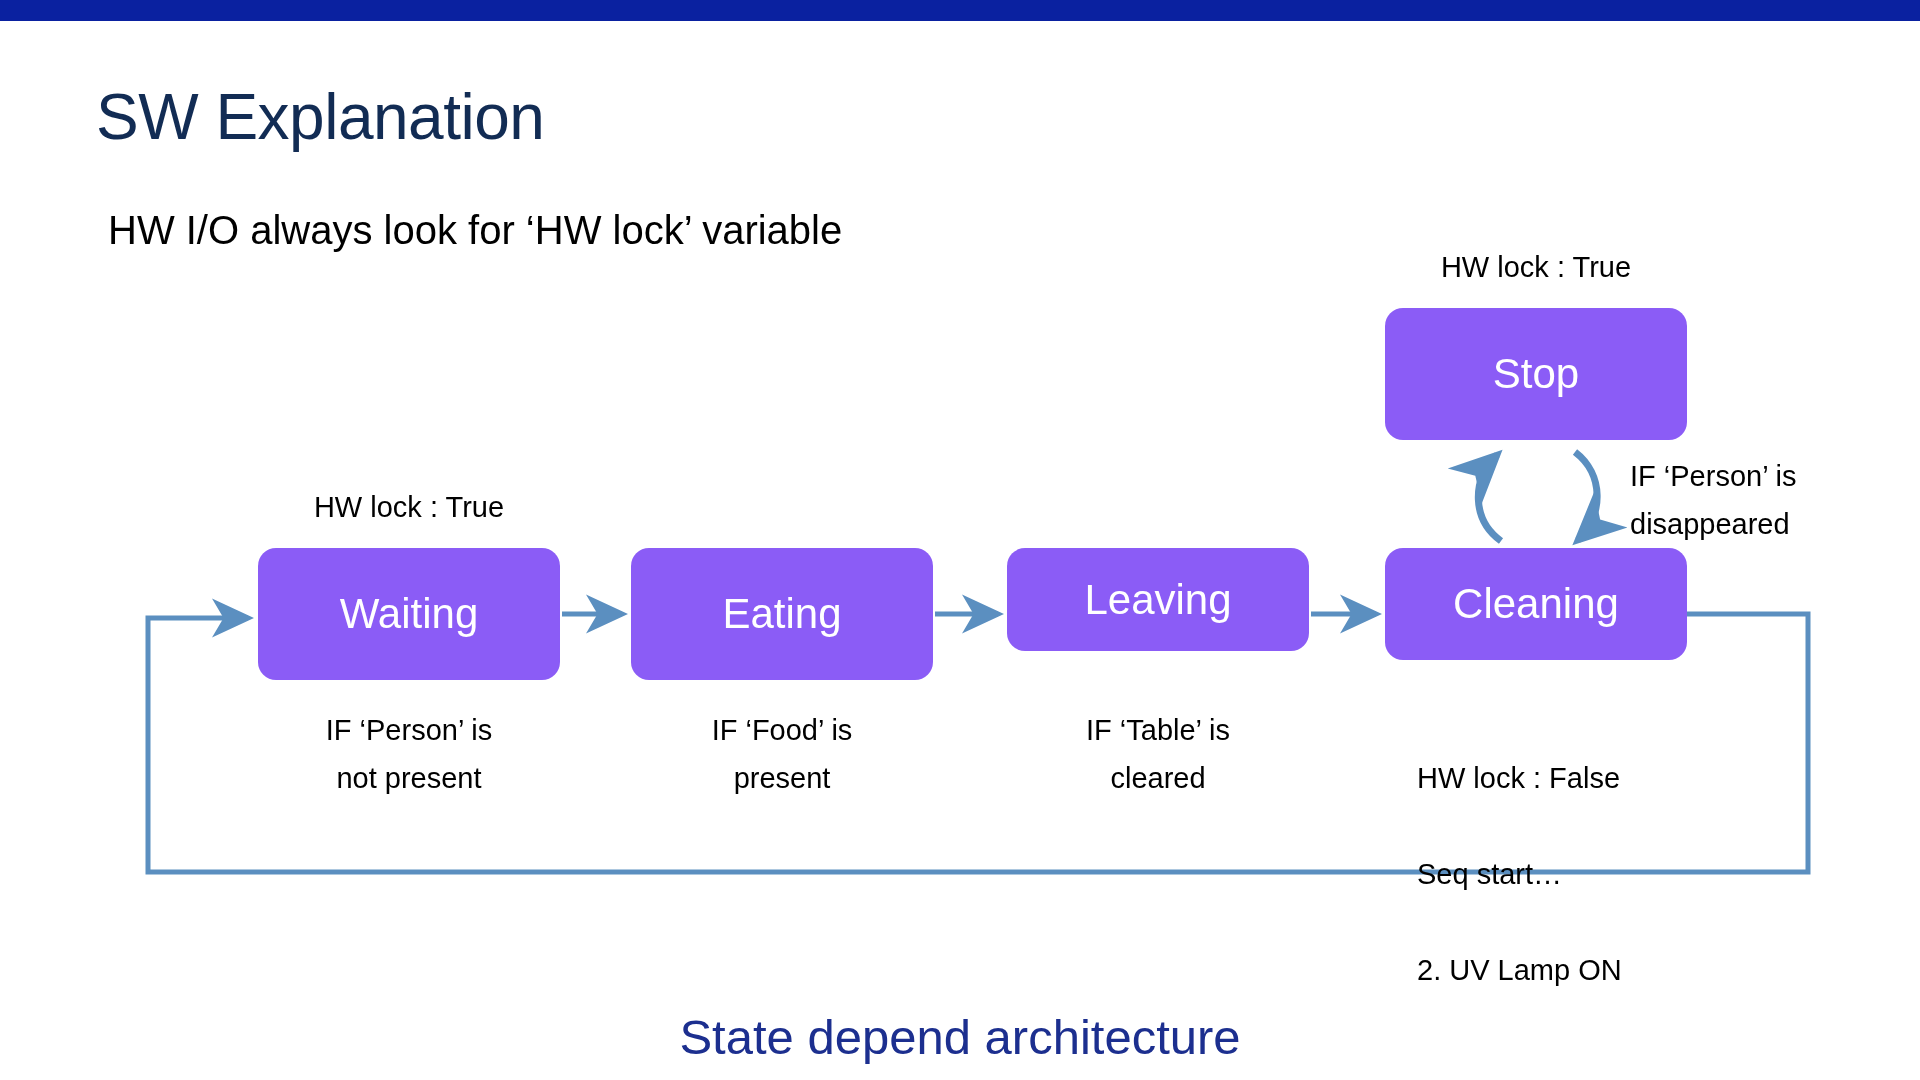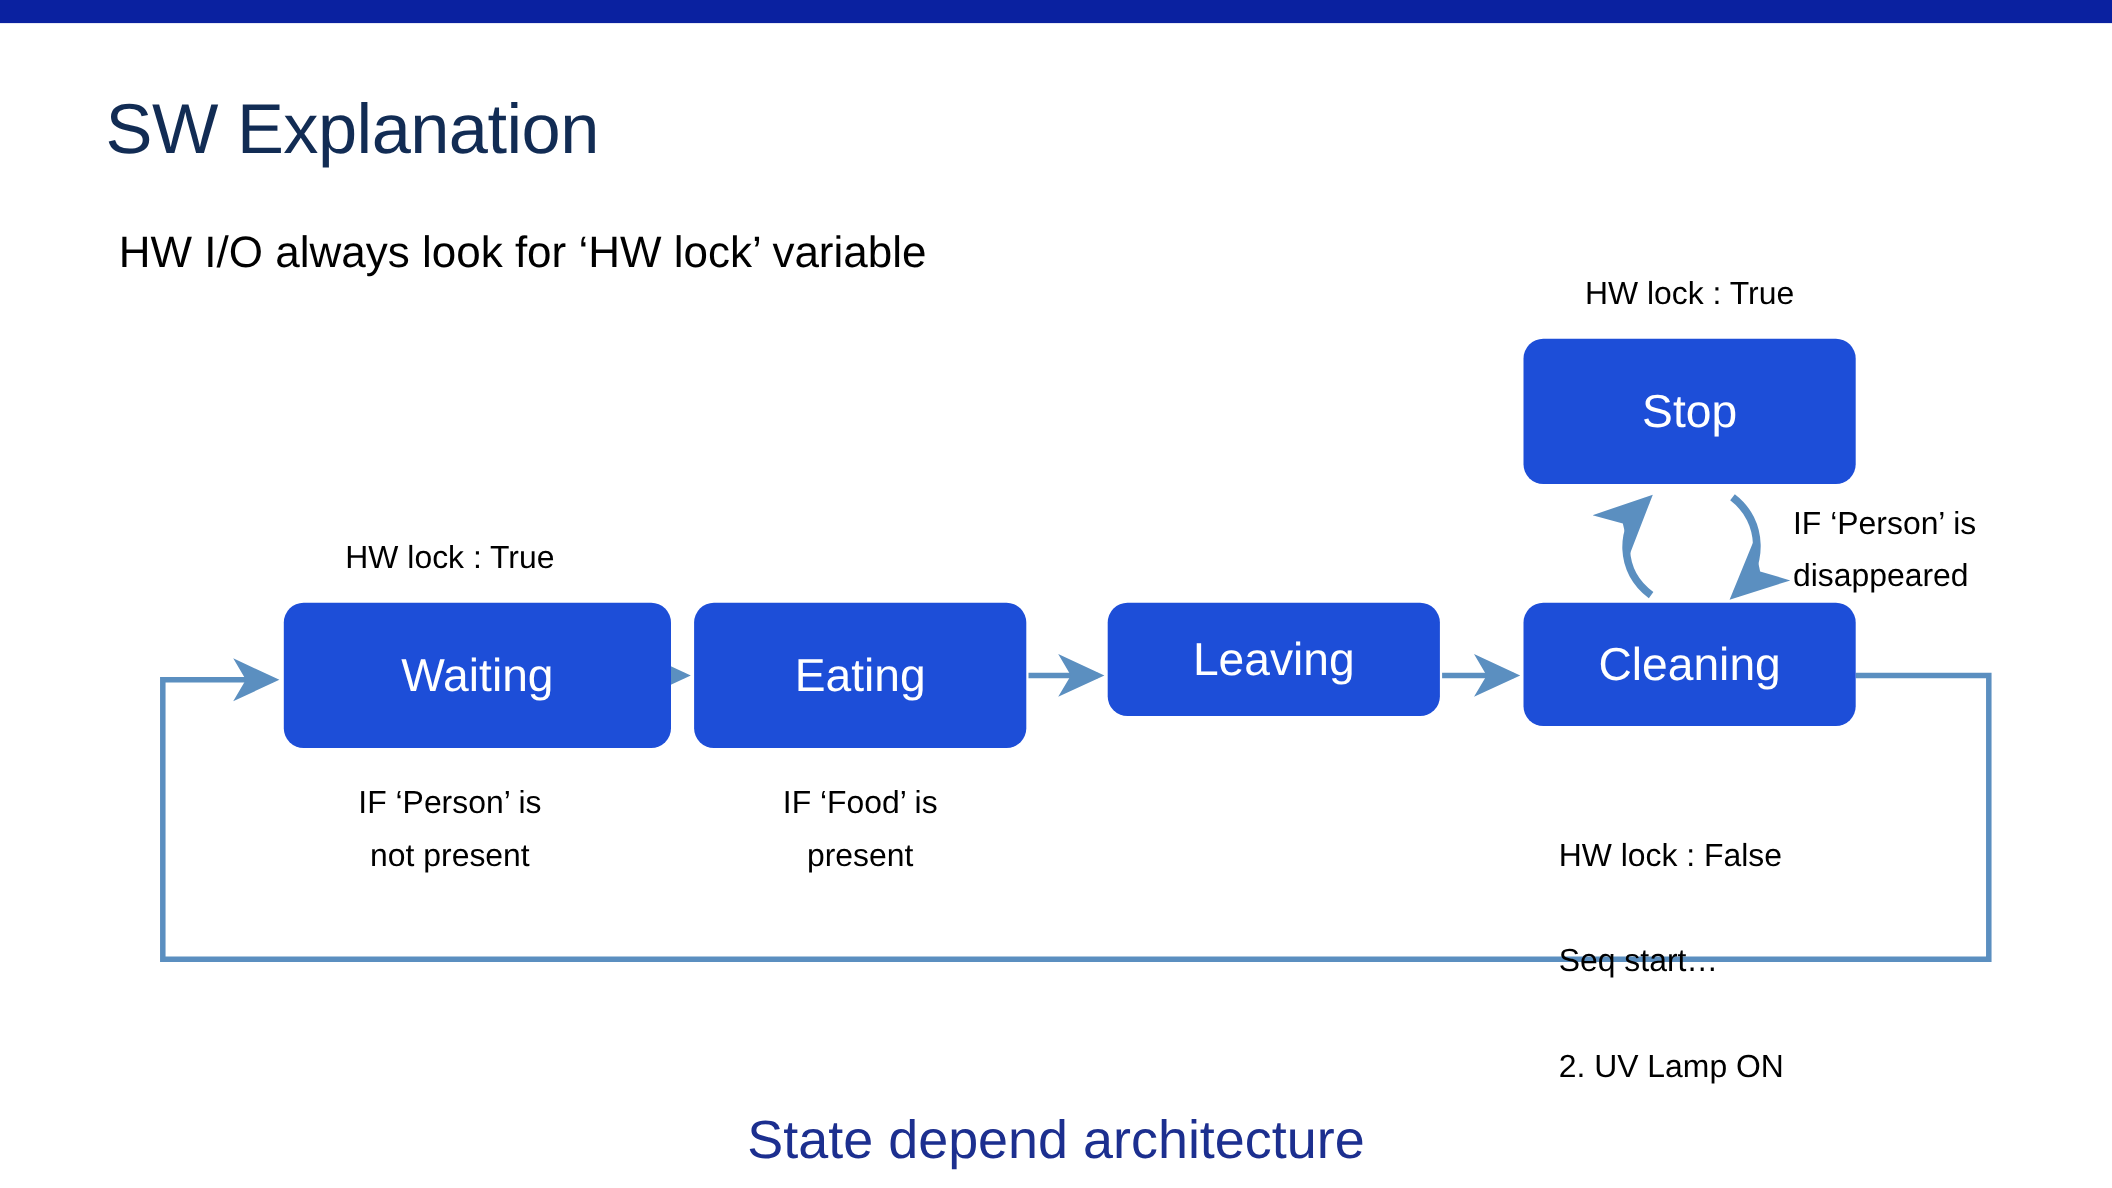--- a/index.html
+++ b/index.html
@@ -61,36 +61,36 @@
     left: 0;
     top: 0;
     width: 1920px;
     height: 1080px;
     pointer-events: none;
   }
 
   
   .state-box {
     position: absolute;
-    background: #1d4ed8;
+    background: #8b5cf6;
     border-radius: 18px;
     display: flex;
     align-items: center;
     justify-content: center;
     color: #ffffff;
     font-size: 42px;
     line-height: 46px;
     box-sizing: border-box;
   }
   .state-label {
     color: #ffffff;
     white-space: nowrap;
   }
 
-  #box-waiting  { left: 258px;  top: 548px; width: 352px; height: 132px; }
+  #box-waiting  { left: 258px;  top: 548px; width: 302px; height: 132px; }
   #box-eating   { left: 631px;  top: 548px; width: 302px; height: 132px; }
   #box-leaving  { left: 1007px; top: 548px; width: 302px; height: 103px; }
   #box-cleaning { left: 1385px; top: 548px; width: 302px; height: 112px; }
   #box-stop     { left: 1385px; top: 308px; width: 302px; height: 132px; }
 
   
   .note {
     position: absolute;
     font-size: 29px;
     line-height: 48px;
@@ -190,20 +190,22 @@
     <span class="state-label">Stop</span>
   </div>
 
   <div class="note" id="note-waiting-lock">HW lock : True</div>
   <div class="note" id="note-stop-lock">HW lock : True</div>
 
   <div class="note" id="note-waiting-cond">IF ‘Person’ is
 not present</div>
   <div class="note" id="note-eating-cond">IF ‘Food’ is
 present</div>
+  <div class="note" id="note-leaving-cond">IF ‘Table’ is
+cleared</div>
 
   <div class="note" id="note-person-gone">IF ‘Person’ is
 disappeared</div>
 
   <div class="note" id="note-cleaning-seq">
     <span class="seq-line">HW lock : False</span>
     <span class="seq-line">Seq start…</span>
     <span class="seq-line">2. UV Lamp ON</span>
     
     

